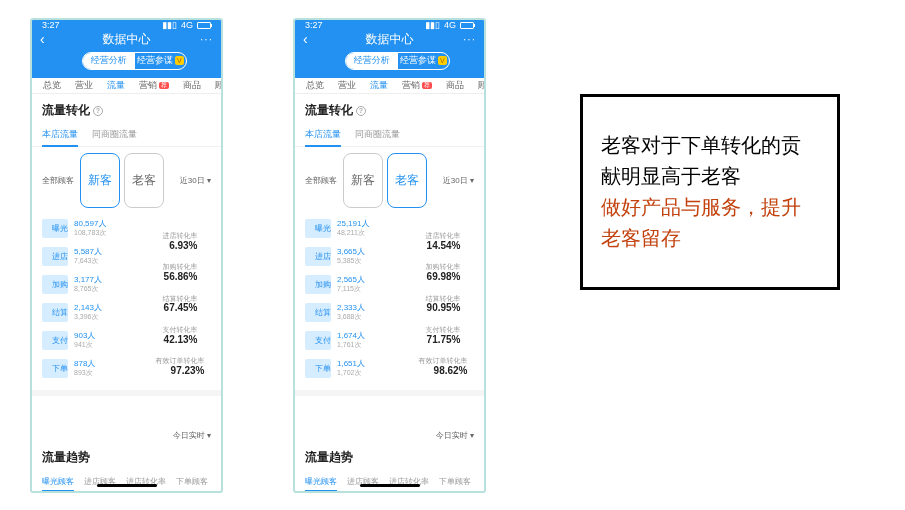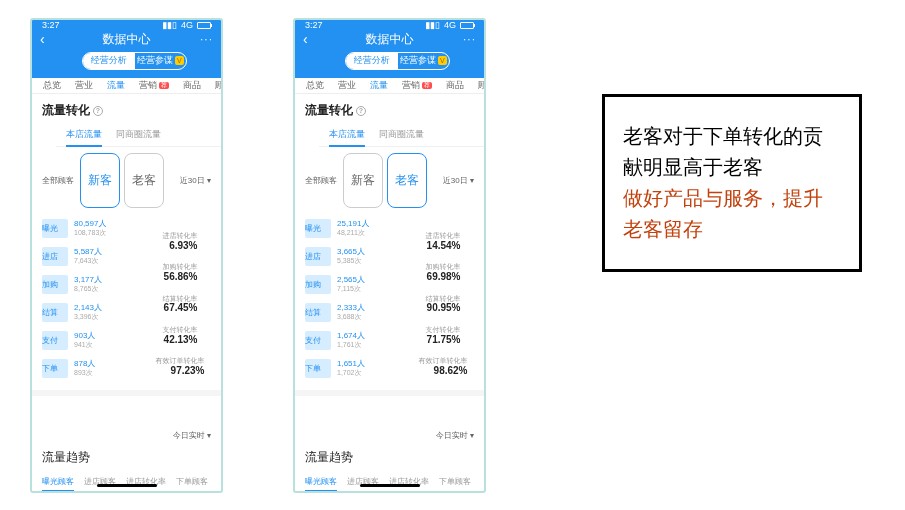--- a/index.html
+++ b/index.html
@@ -138,21 +138,20 @@
   .help-icon {
     width: 10px; height: 10px; border: 1px solid #aaa; border-radius: 50%;
     font-size: 7px; color: #aaa; display: inline-flex; align-items: center; justify-content: center;
   }
 
   .sub-tabs {
     display: flex;
     padding: 0 10px;
     gap: 14px;
     border-bottom: 1px solid #f0f0f0;
-    margin-left: 24px;
   }
   .sub-tab {
     font-size: 9px;
     color: #999;
     padding: 5px 0;
     position: relative;
   }
   .sub-tab.active { color: #2391f1; }
   .sub-tab.active::after {
     content: ""; position: absolute; bottom: -1px; left: 0; right: 0; height: 2px; background: #2391f1;
@@ -189,21 +188,21 @@
     display: flex;
     align-items: center;
     height: 28px;
     gap: 6px;
   }
   .funnel-label {
     width: 26px;
     background: #d6ecff;
     color: #2391f1;
     font-size: 8px;
-    text-align: left;
+    text-align: right;
     border-radius: 2px;
     padding: 4px 0;
   }
   .funnel-nums {
     display: flex;
     flex-direction: column;
     line-height: 1.1;
   }
   .funnel-people { color: #2391f1; font-size: 8px; }
   .funnel-times { color: #aaa; font-size: 7px; }
@@ -213,45 +212,45 @@
     line-height: 1.1;
   }
   .rate-label { color: #999; font-size: 7px; }
   .rate-val { color: #222; font-size: 10px; font-weight: 600; }
 
   .trend-head {
     display: flex;
     align-items: center;
     padding: 8px 10px 4px;
   }
-  .trend-title { font-size: 12px; font-weight: 400; color: #222; margin-top: 45px; }
+  .trend-title { font-size: 12px; font-weight: 700; color: #222; margin-top: 45px; }
   .trend-date { margin-left: auto; font-size: 8px; color: #666; }
 
   .trend-tabs {
     display: flex;
     padding: 2px 10px 0;
     gap: 10px;
   }
   .trend-tab { font-size: 8px; color: #999; padding: 4px 0; position: relative;}
   .trend-tab.active { color: #2391f1; }
   .trend-tab.active::after { content:""; position:absolute; bottom:-1px; left:0; right:0; height:2px; background:#2391f1; }
 
   .home-ind {
     position: absolute;
     bottom: 4px; left: 50%; transform: translateX(-50%);
     width: 60px; height: 3px; background: #000; border-radius: 2px;
   }
 
   .text-callout {
     position: absolute;
-    left: 602px;
+    left: 580px;
     top: 94px;
     width: 260px;
     border: 3px solid #000;
-    padding: 24px 18px;
+    padding: 33px 18px;
     font-size: 20px;
     line-height: 1.55;
     color: #000;
   }
   .text-callout .red { color: #c2410c; }
 </style>
 </head>
 <body>
 
 <div class="phone p1">

